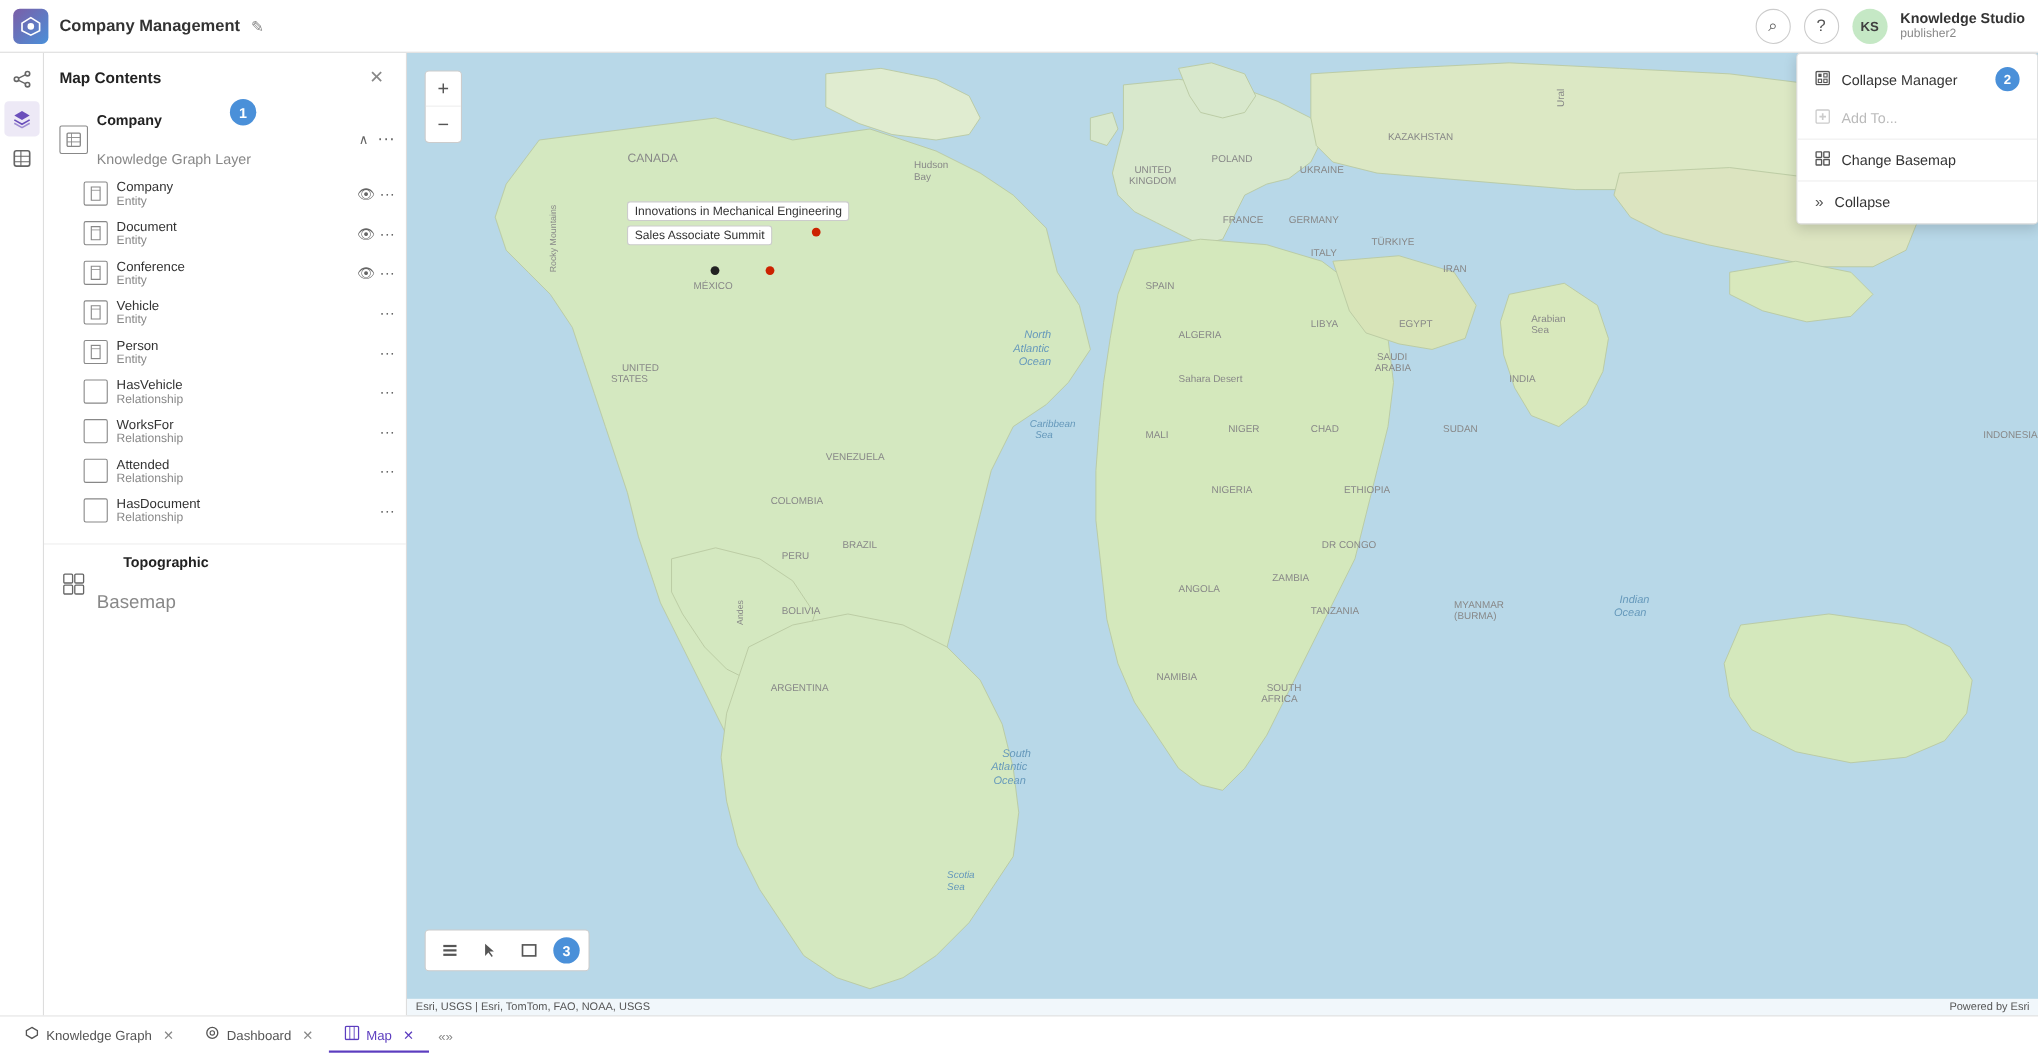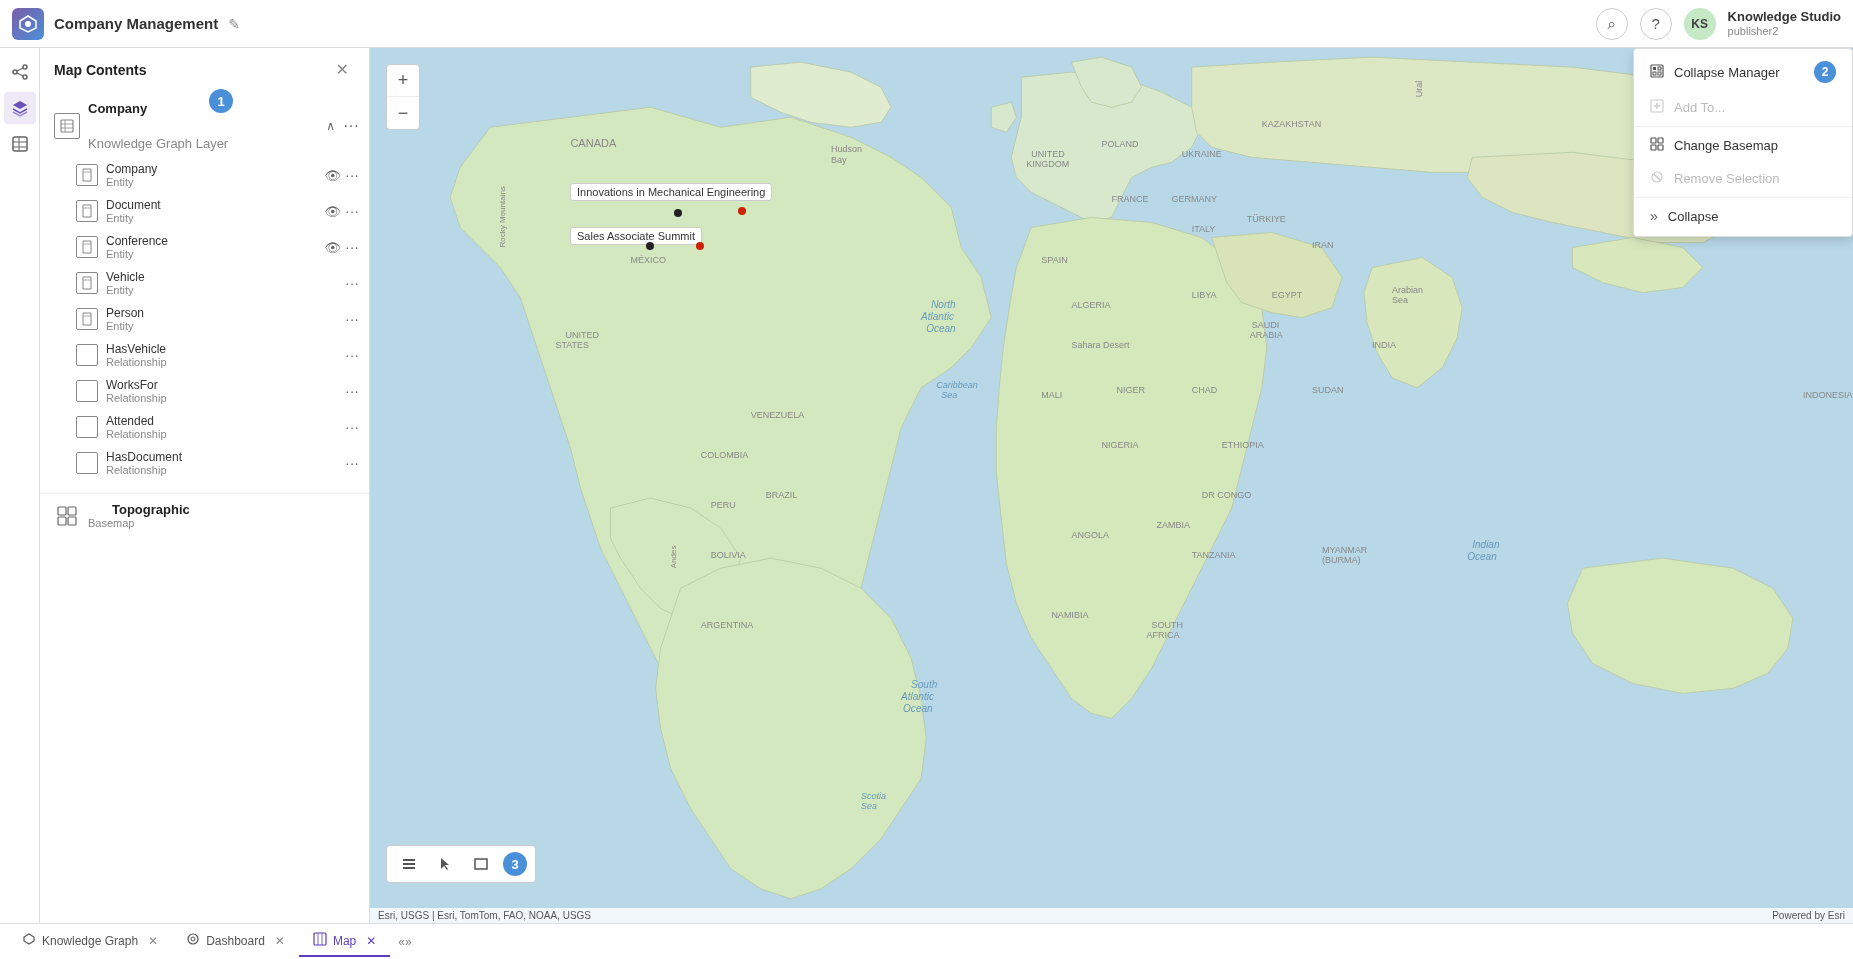--- a/index.html
+++ b/index.html
@@ -145,21 +145,21 @@
       gap: 8px; cursor: pointer; margin-top: 8px;
       border-top: 1px solid #eee;
     }
     .basemap-icon {
       width: 26px; height: 26px;
       display: flex; align-items: center; justify-content: center;
       color: #555; font-size: 14px;
     }
     .basemap-text { flex: 1; }
     .basemap-name { font-size: 13px; font-weight: 600; color: #222; margin-left: 24px; }
-    .basemap-sub { font-size: 11px; color: #888; }
+    .basemap-sub { font-size: 17px; color: #888; margin-top: 20px; }
 
     
     .map-area {
       flex: 1;
       position: relative;
       overflow: hidden;
     }
 
     
     .map-svg {
@@ -645,21 +645,21 @@
 
       <text x="135" y="200" font-size="8" fill="#888" font-family="Arial" transform="rotate(-90,135,200)">Rocky Mountains</text>
 
       <text x="305" y="520" font-size="8" fill="#888" font-family="Arial" transform="rotate(-90,305,520)">Andes</text>
     </svg>
 
     <div class="map-label" style="left: 200px; top: 135px;">Innovations in Mechanical Engineering</div>
     <div class="map-dot black" style="left: 308px; top: 165px;"></div>
     <div class="map-dot red" style="left: 372px; top: 163px;"></div>
 
-    <div class="map-label" style="left: 200px; top: 179px;">Sales Associate Summit</div>
+    <div class="map-label" style="left: 200px; top: 157px;">Sales Associate Summit</div>
     <div class="map-dot black" style="left: 280px; top: 198px;"></div>
     <div class="map-dot red" style="left: 330px; top: 198px;"></div>
 
     <div class="map-zoom" style="top:16px; left:16px;">
       <div class="map-zoom-btn">+</div>
       <div class="map-zoom-btn">−</div>
     </div>
 
     <div class="map-toolbar">
       <div class="toolbar-btn">
@@ -718,29 +718,20 @@
         <span class="item-icon">
           <svg width="14" height="14" viewBox="0 0 14 14">
               <rect x="1" y="1" width="5" height="5" rx="0.5" fill="none" stroke="#555" stroke-width="1.2"></rect>
               <rect x="8" y="1" width="5" height="5" rx="0.5" fill="none" stroke="#555" stroke-width="1.2"></rect>
               <rect x="1" y="8" width="5" height="5" rx="0.5" fill="none" stroke="#555" stroke-width="1.2"></rect>
               <rect x="8" y="8" width="5" height="5" rx="0.5" fill="none" stroke="#555" stroke-width="1.2"></rect>
             </svg>
         </span>
         <span>Change Basemap</span>
       </div>
-      <div class="selection-panel-item disabled">
-        <span class="item-icon">
-          <svg width="14" height="14" viewBox="0 0 14 14">
-              <circle cx="7" cy="7" r="5" fill="none" stroke="#ccc" stroke-width="1.2"></circle>
-              <line x1="4" y1="4" x2="10" y2="10" stroke="#ccc" stroke-width="1.5"></line>
-            </svg>
-        </span>
-        <span>Remove Selection</span>
-      </div>
       <div class="selection-panel-divider"></div>
       <div class="selection-panel-item">
         <span class="item-icon">»</span>
         <span>Collapse</span>
       </div>
     </div>
   </div>
 </div>
 
 <div class="bottom-tabs">

